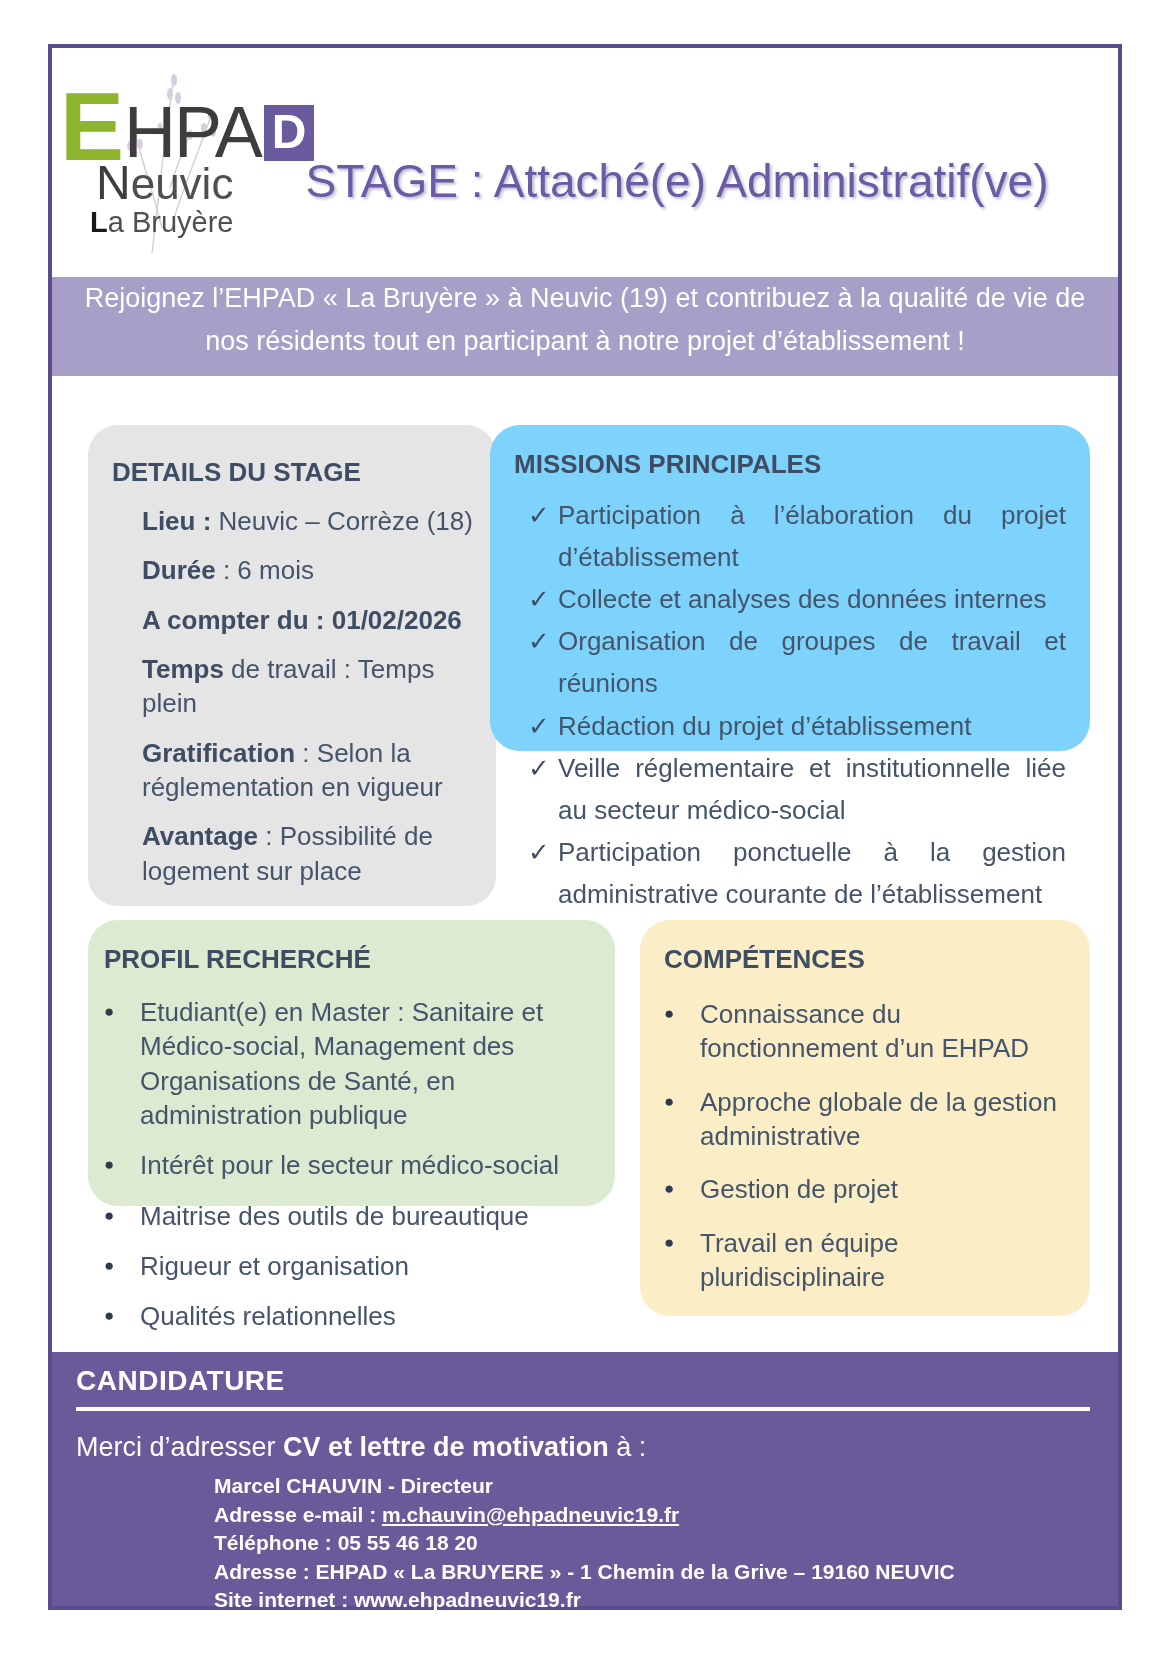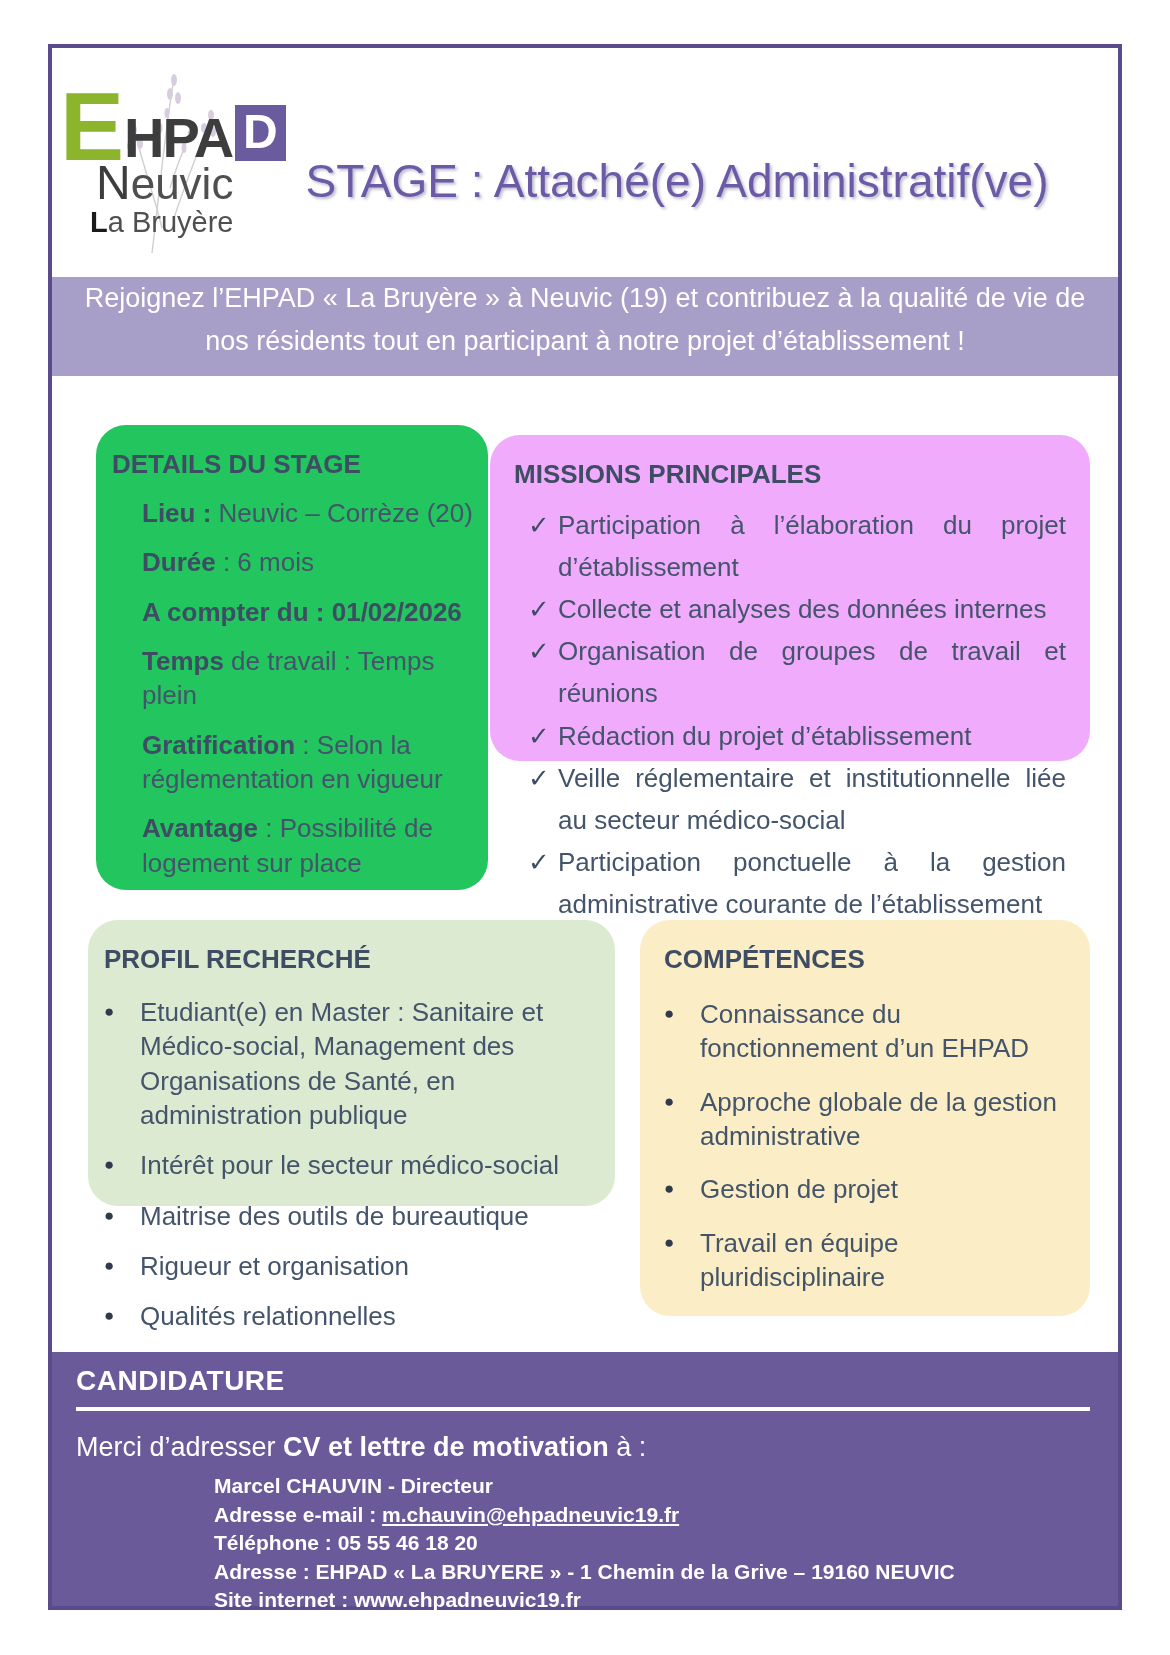--- a/index.html
+++ b/index.html
@@ -6,42 +6,42 @@
   body{font-family:"Liberation Sans",sans-serif;background:#ffffff;}
   .page{position:relative;width:1170px;height:1655px;background:#ffffff;overflow:hidden;}
   .frame{position:absolute;left:48px;top:44px;width:1066px;height:1558px;border:4px solid #5a4b8c;background:#ffffff;}
 
   
   .logo{position:absolute;left:8px;top:44px;width:190px;height:160px;}
   .logo-sprig{position:absolute;left:52px;top:-24px;opacity:.55;z-index:0;}
   .logo-text{position:relative;z-index:1;}
   .logo-l1{display:flex;align-items:flex-end;line-height:.8;}
   .logo-e{font-size:96px;font-weight:700;color:#8cb42c;line-height:.72;}
-  .logo-hpa{font-size:56px;font-weight:700;color:#3d3d3d;letter-spacing:-2px;line-height:.8;}
+  .logo-hpa{font-size:72px;font-weight:400;color:#3d3d3d;letter-spacing:-2px;line-height:.8;}
   .logo-dbox{display:inline-block;background:#6a5b9e;color:#ffffff;font-size:48px;font-weight:700;line-height:1;padding:3px 8px 5px 8px;margin-left:3px;}
   .logo-l2{margin:-2px 0 0 36px;font-size:44px;color:#4f4f4f;line-height:1;}
   .logo-l2 .cap{font-size:48px;color:#3d3d3d;}
   .logo-l3{margin:0 0 0 30px;font-size:29px;color:#4f4f4f;line-height:1.1;}
   .logo-l3 .cap{font-weight:700;color:#1a1a1a;}
 
   
   .title{position:absolute;left:195px;top:106px;width:860px;text-align:center;
          font-size:46px;color:#6b5ba6;letter-spacing:0px;
          text-shadow:2px 2px 3px rgba(70,60,110,.35);}
 
   
   .banner{position:absolute;left:0;top:229px;width:100%;height:99px;background:#a89fc8;
           display:flex;justify-content:center;}
   .banner-text{max-width:1005px;text-align:center;color:#ffffff;font-size:27px;line-height:1.6;}
 
   
   .box{position:absolute;border-radius:30px;color:#44546a;}
   .box h2{margin:0;font-size:26px;font-weight:700;color:#3e4d63;}
-  .box-blue{left:44px;top:377px;width:392px;height:465px;background:#22c55e;padding:0;}
-  .box-peach{left:438px;top:377px;width:600px;height:326px;background:#f0abfc;margin-top:10px;}
+  .box-blue{left:36px;top:377px;width:392px;height:465px;background:#e5e5e5;padding:8px;}
+  .box-peach{left:438px;top:377px;width:600px;height:326px;background:#7dd3fc;}
   .box-green{left:36px;top:872px;width:527px;height:286px;background:#dcead1;}
   .box-yellow{left:588px;top:872px;width:450px;height:396px;background:#fbeec6;}
 
   .box-blue h2{padding:24px 0 0 16px;}
   .d-items{margin:16px 12px 0 46px;}
   .d-item{font-size:26px;line-height:1.32;margin-bottom:15px;}
   .d-item b{font-weight:700;color:#3e4d63;}
 
   .box-peach h2{padding:24px 0 0 24px;}
   .m-items{margin:14px 24px 0 38px;}
@@ -112,21 +112,21 @@
 
     <div class="title">STAGE : Attaché(e) Administratif(ve)</div>
 
     <div class="banner">
       <div class="banner-text">Rejoignez l’EHPAD « La Bruyère » à Neuvic (19) et contribuez à la qualité de vie de nos résidents tout en participant à notre projet d’établissement !</div>
     </div>
 
     <div class="box box-blue">
       <h2>DETAILS DU STAGE</h2>
       <div class="d-items">
-        <div class="d-item"><b>Lieu :</b><span> Neuvic – Corrèze (20)</span></div>
+        <div class="d-item"><b>Lieu :</b><span> Neuvic – Corrèze (18)</span></div>
         <div class="d-item"><b>Durée</b><span> : 6 mois</span></div>
         <div class="d-item"><b>A compter du : 01/02/2026</b><span></span></div>
         <div class="d-item"><b>Temps</b><span> de travail : Temps plein</span></div>
         <div class="d-item"><b>Gratification</b><span> : Selon la réglementation en vigueur</span></div>
         <div class="d-item"><b>Avantage</b><span> : Possibilité de logement sur place</span></div>
       </div>
     </div>
 
     <div class="box box-peach">
       <h2>MISSIONS PRINCIPALES</h2>

